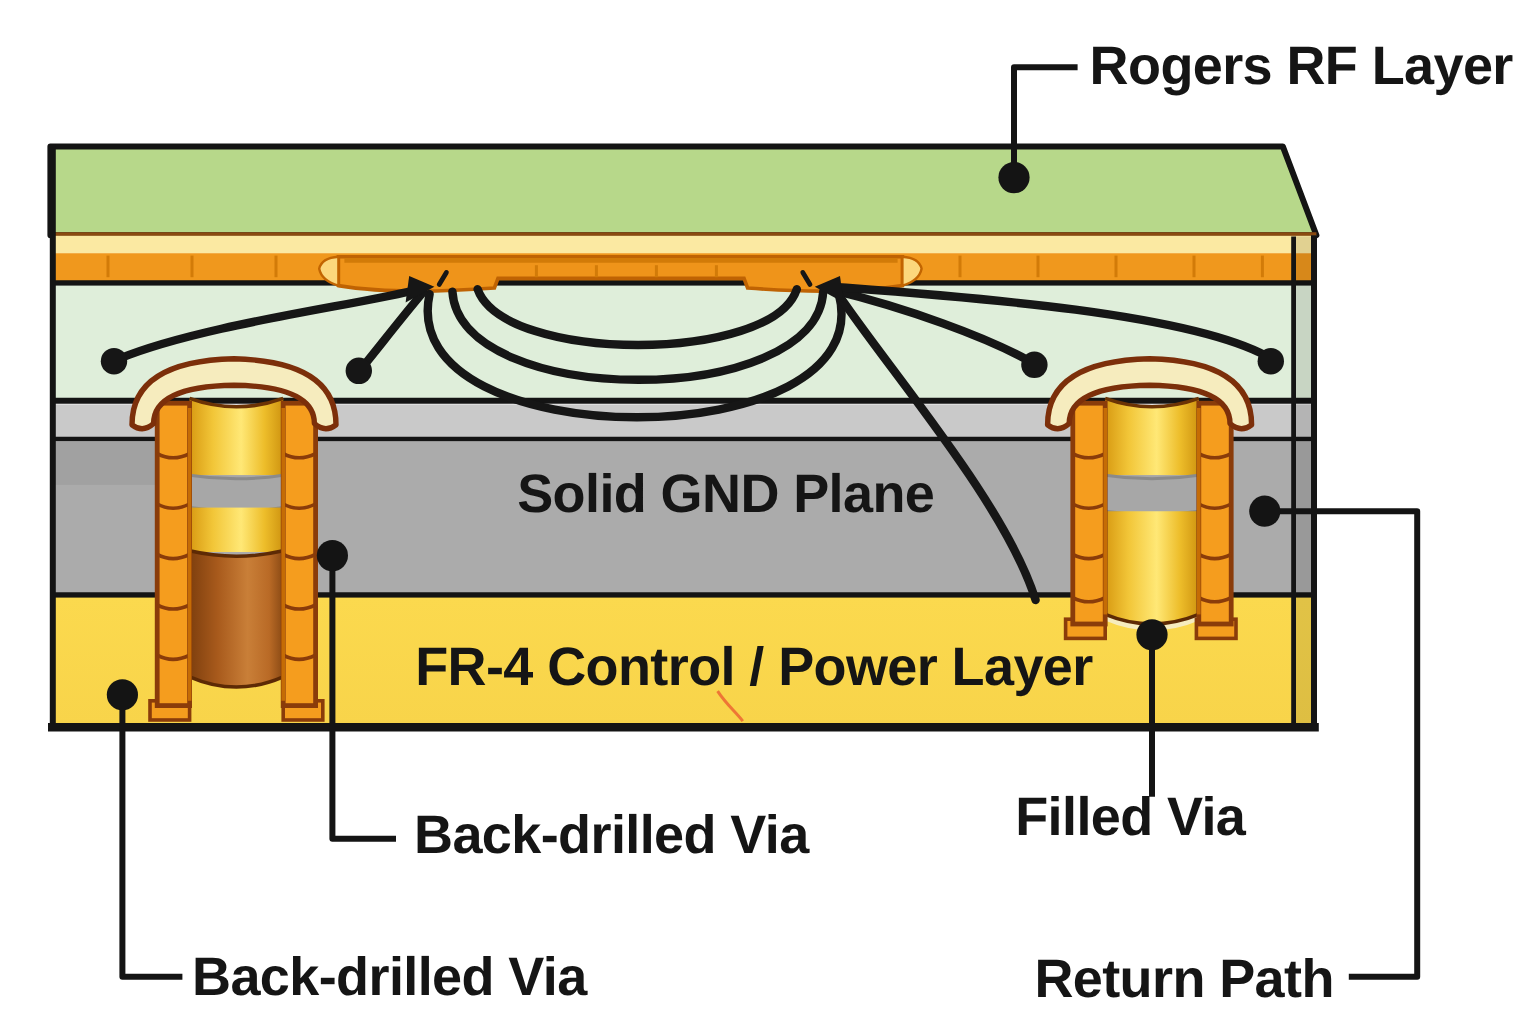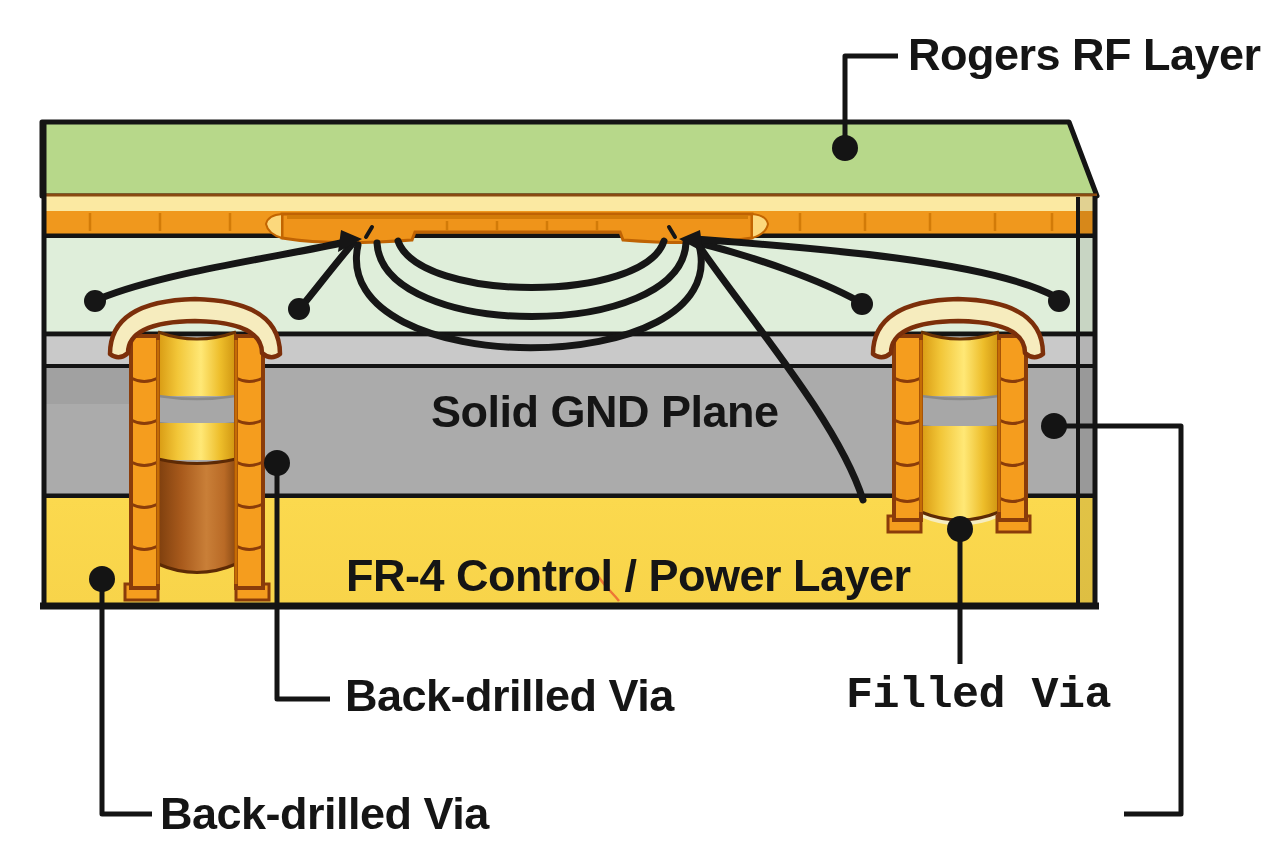--- a/index.html
+++ b/index.html
@@ -183,18 +183,19 @@
     <circle cx="102" cy="579" r="13" fill="#141414" stroke="none"></circle>
     <path d="M 960,529 L 960,664"></path>
     <circle cx="960" cy="529" r="13" fill="#141414" stroke="none"></circle>
     <path d="M 1124,814 L 1181,814 L 1181,426 L 1058,426"></path>
     <circle cx="1054" cy="426" r="13" fill="#141414" stroke="none"></circle>
   </g>
 </svg>
 
 <div class="label" style="left:908px;top:30px;">Rogers RF Layer</div>
 <div class="label" style="left:431px;top:387px;">Solid GND Plane</div>
-<div class="label" style="left:346px;top:551px;">FR-4 Control / Power Layer</div>
+<div class="label" style="left:346px;top:531px;">FR-4 Control / Power Layer</div>
 <div class="label" style="left:345px;top:671px;">Back-drilled Via</div>
-<div class="label" style="left:846px;top:671px;font-family:Liberation Mono, monospace;">Filled Via</div>
+<div class="label" style="left:846px;top:656px;">Filled Via</div>
 <div class="label" style="left:160px;top:789px;">Back-drilled Via</div>
+<div class="label" style="left:862px;top:791px;">Return Path</div>
 
 </div>
 
 </body></html>

